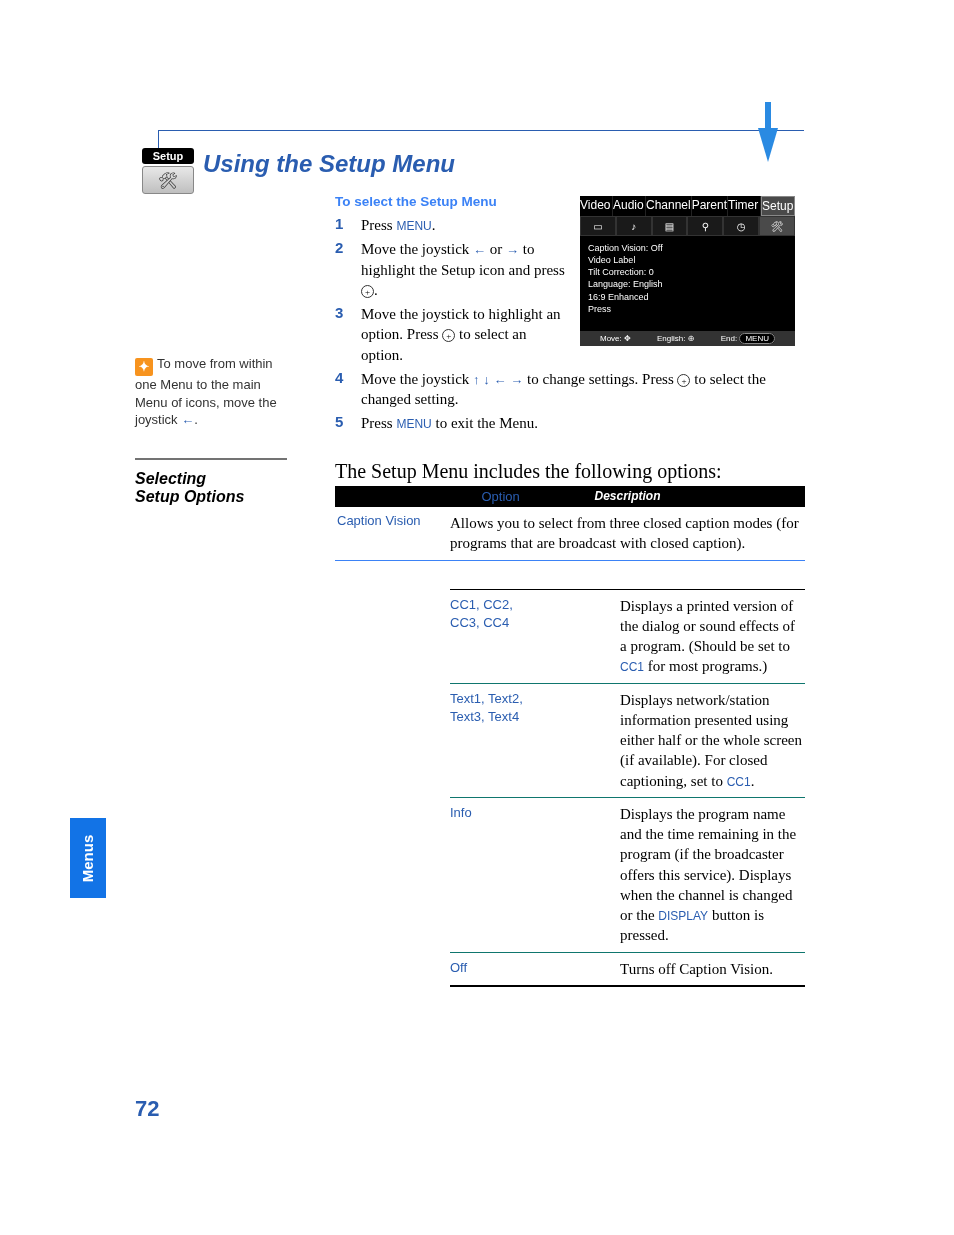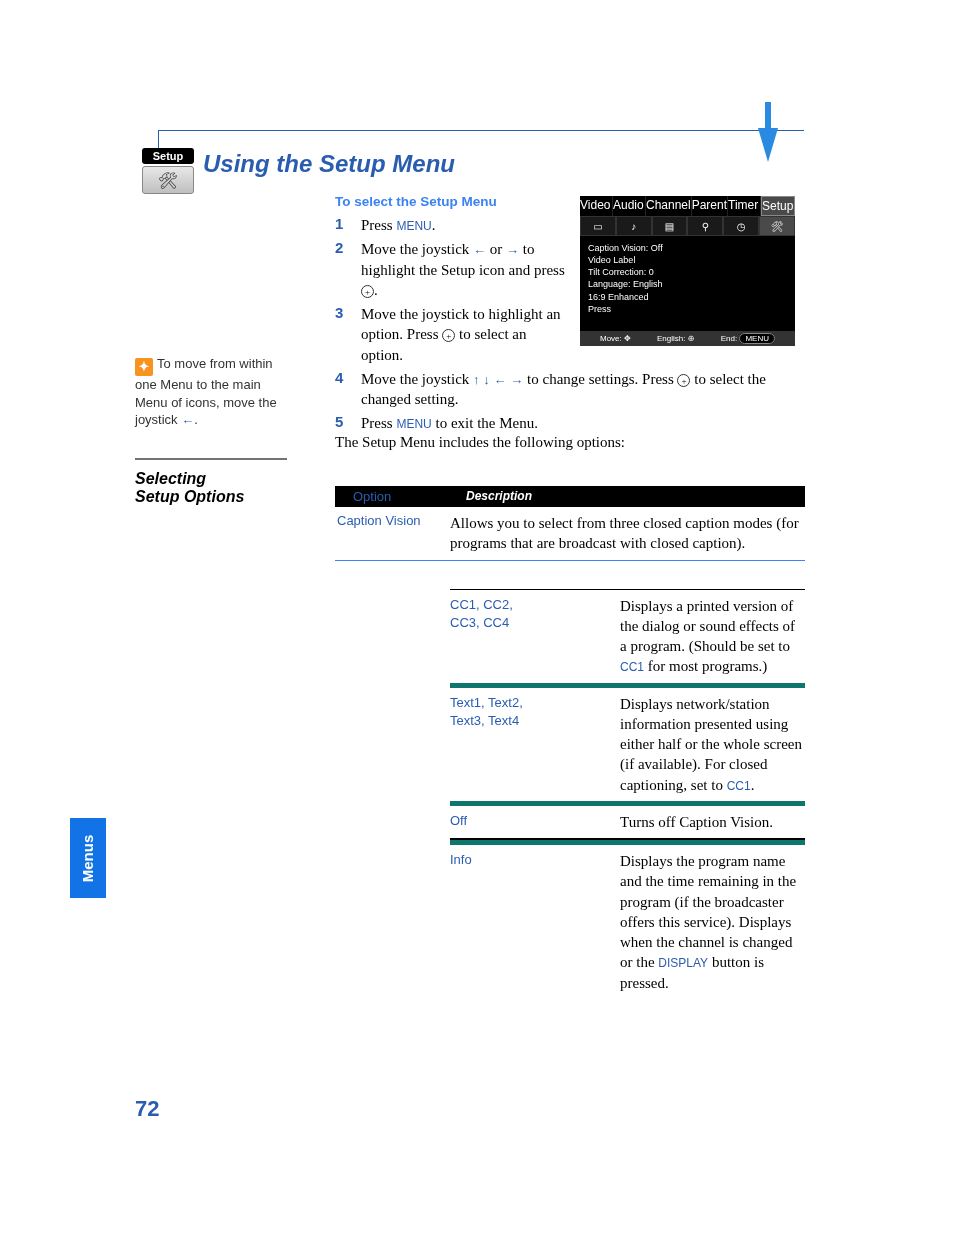--- a/index.html
+++ b/index.html
@@ -138,42 +138,43 @@
   .sec2-head {
     position:absolute;
     top:458px; left:135px;
     width:152px;
     border-top:2px solid #737373;
     padding-top:10px;
     font: italic 700 16px Helvetica, Arial, sans-serif;
   }
   .sec2-intro {
     position:absolute;
-    top:434px; left:335px;
-    font-size:15px;
+    top:460px; left:335px;
+    font-size:20px;
   }
   
   .tbl {
     position:absolute;
     top:486px; left:335px;
     width:470px;
     font-size:15px;
   }
   .tbl-hdr {
     background:#000;color:#fff;
     font: italic 700 12px Helvetica, Arial, sans-serif;
     padding:3px 16px;
     display:flex;
+    justify-content:center;
   }
   .tbl-hdr .c1{width:115px;}
   .tbl-row { display:flex; border-bottom:1px solid #3b82f6; padding:6px 0 6px 0; }
   .tbl .c1 { width:115px; padding-left:2px; font: 13px Helvetica, Arial, sans-serif; color:#2a5db0;}
   .tbl .c2 { flex:1; line-height:1.35; }
   .subrows { margin-left:115px;margin-top:28px; }
-  .subrow { display:flex; border-top:5px solid #0f766e; padding:6px 0;}
+  .subrow { display:flex; border-top:1px solid #0f766e; padding:6px 0;}
   .subrow:first-child{border-top:1px solid #000;}
   .subrow .s1 { width:170px; font: 13px Helvetica, Arial, sans-serif; color:#2a5db0; line-height:1.4;}
   .subrow .s2 { flex:1; line-height:1.35;}
   .tbl-bottom{border-bottom:2px solid #000;}
   
   .side-tab {
     position:absolute;
     left:70px; top:818px;
     width:36px; height:80px;
     background:#1273e6;
@@ -285,28 +286,28 @@
     </div>
     <div class="subrows">
       <div class="subrow">
         <div class="s1">CC1, CC2,<br>CC3, CC4</div>
         <div class="s2"><span>Displays a printed version of the dialog or sound effects of a program. (Should be set to </span><span class="kw">CC1</span><span> for most programs.)</span></div>
       </div>
       <div class="subrow">
         <div class="s1">Text1, Text2,<br>Text3, Text4</div>
         <div class="s2"><span>Displays network/station information presented using either half or the whole screen (if available). For closed captioning, set to </span><span class="kw">CC1</span><span>.</span></div>
       </div>
+      <div class="subrow">
+        <div class="s1">Info</div>
+        <div class="s2"><span>Displays the program name and the time remaining in the program (if the broadcaster offers this service). Displays when the channel is changed or the </span><span class="kw">DISPLAY</span><span> button is pressed.</span></div>
+      </div>
       <div class="subrow tbl-bottom">
         <div class="s1">Off</div>
         <div class="s2">Turns off Caption Vision.</div>
       </div>
-      <div class="subrow">
-        <div class="s1">Info</div>
-        <div class="s2"><span>Displays the program name and the time remaining in the program (if the broadcaster offers this service). Displays when the channel is changed or the </span><span class="kw">DISPLAY</span><span> button is pressed.</span></div>
-      </div>
     </div>
   </div>
 
   <div class="side-tab">
       <span>Menus</span>
     </div>
   <div class="page-num">72</div>
 
 </div>
 

